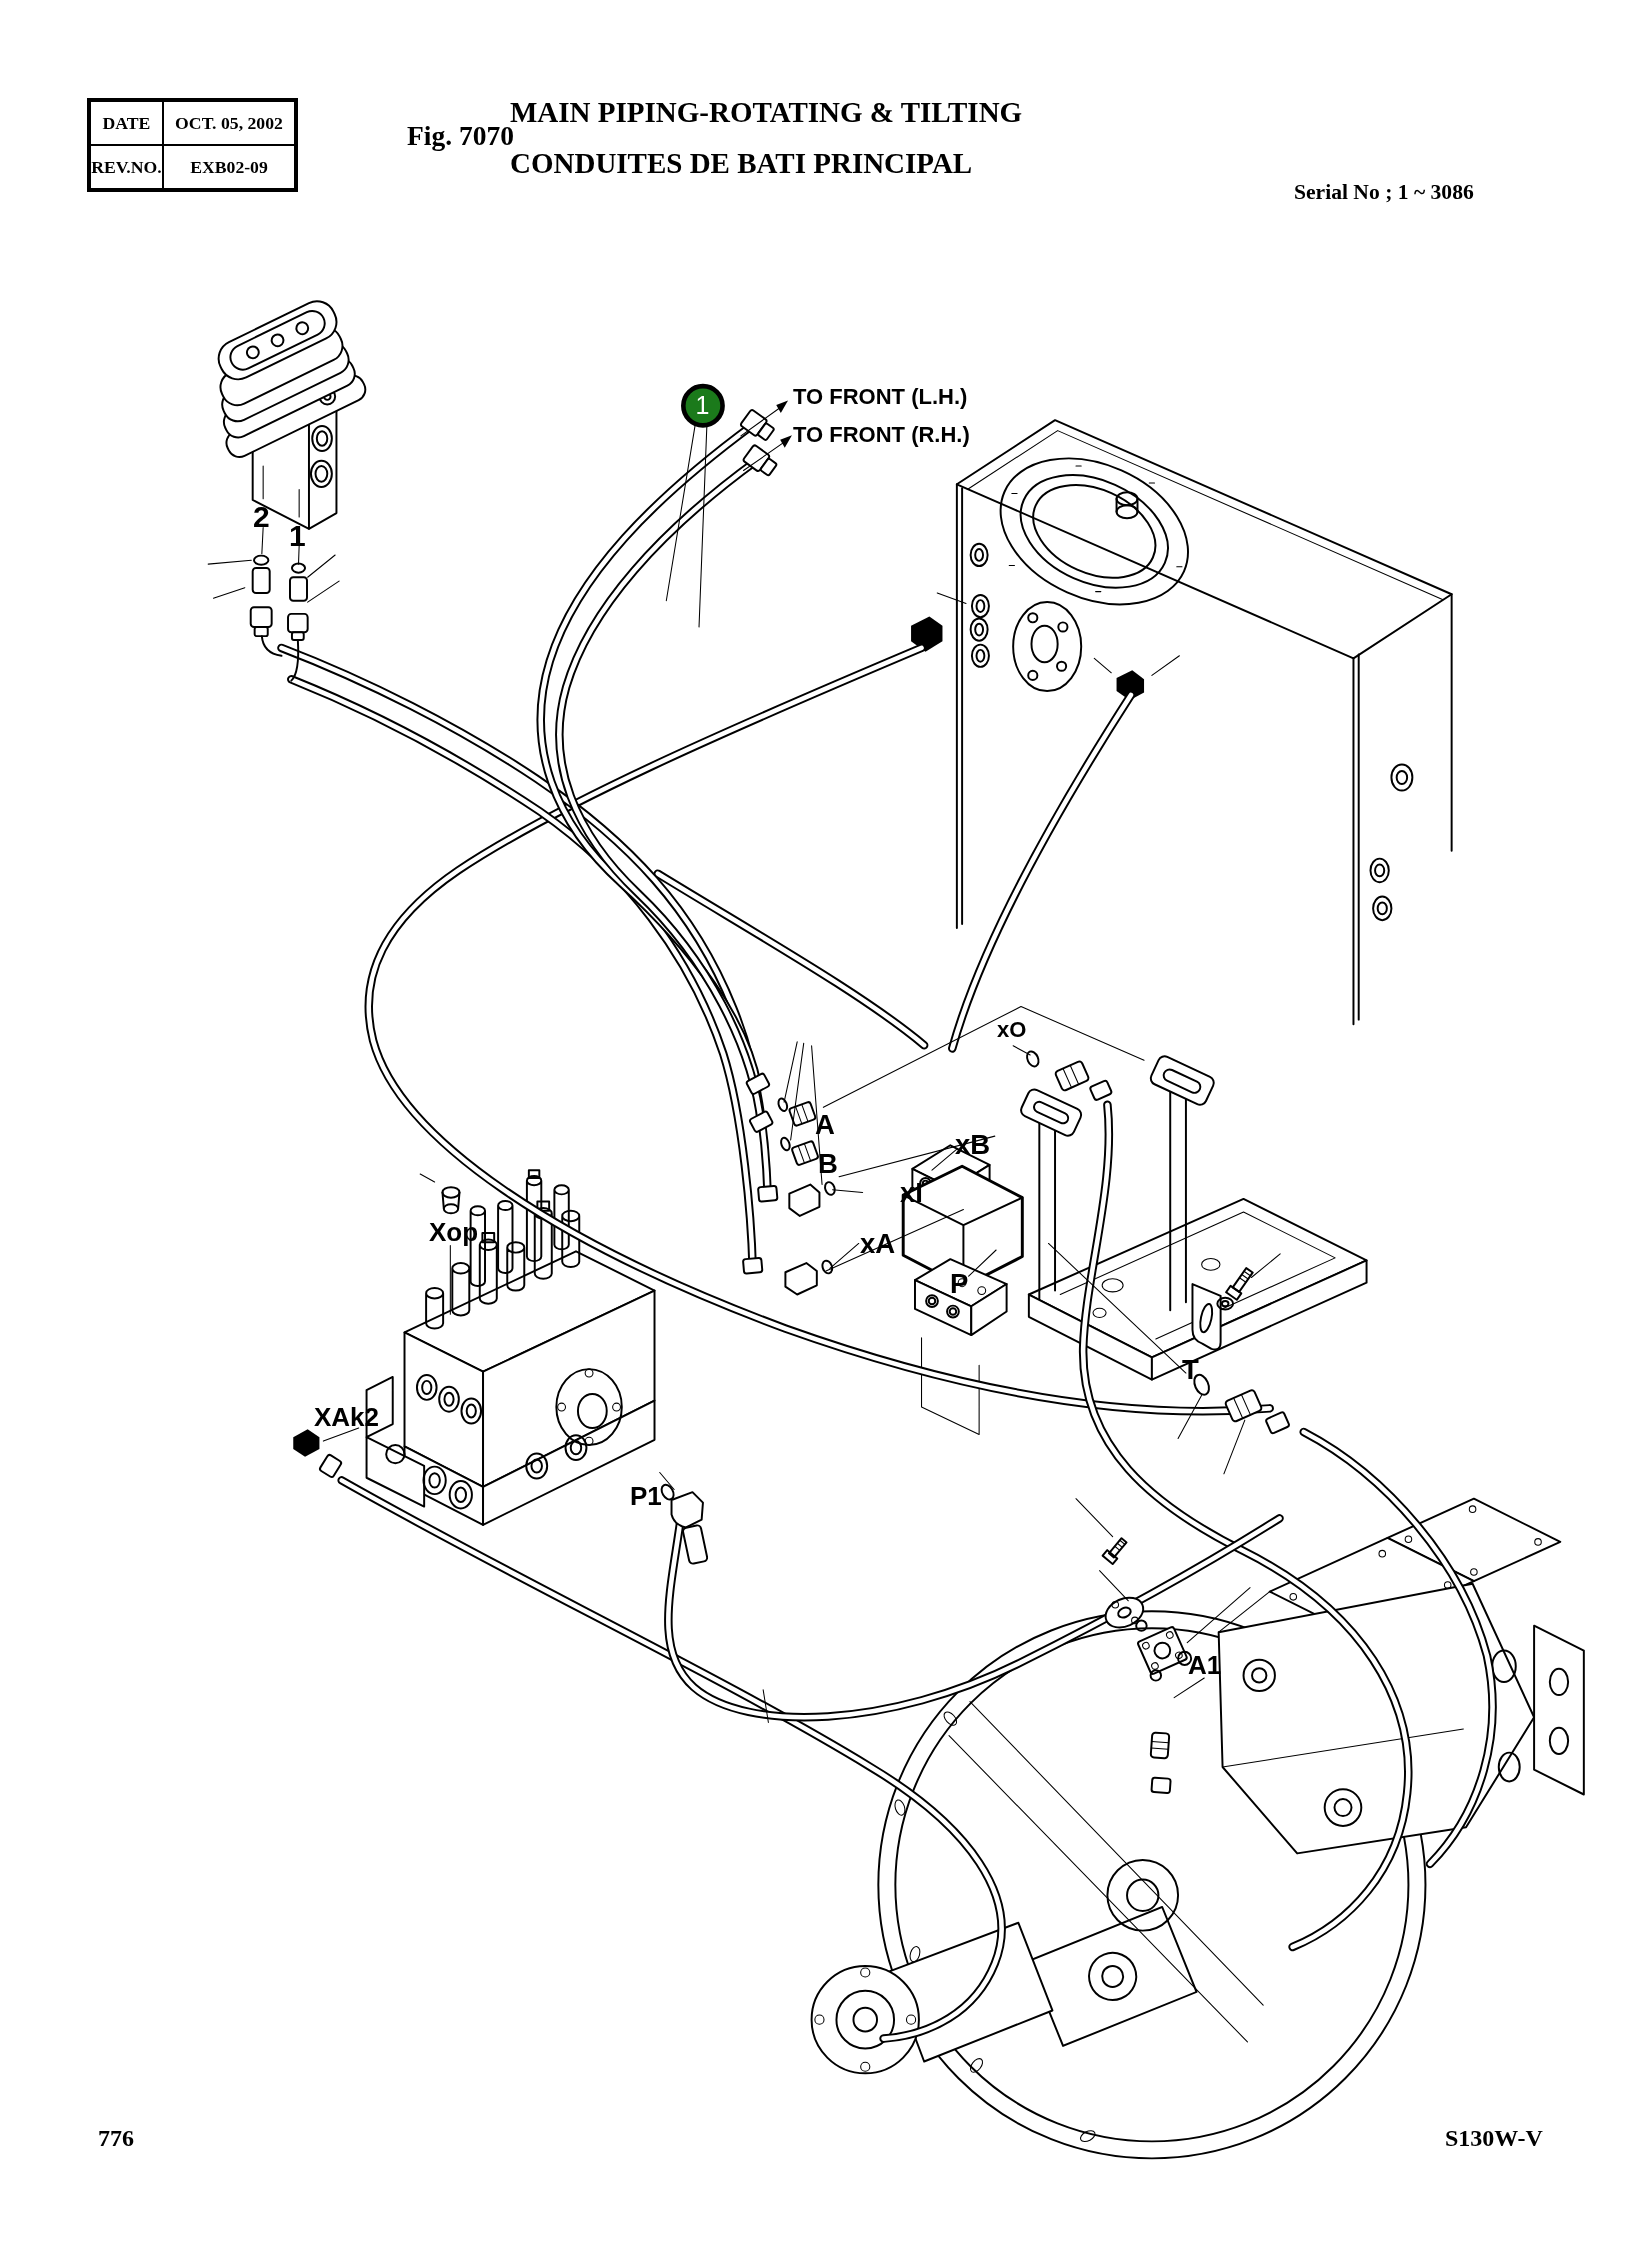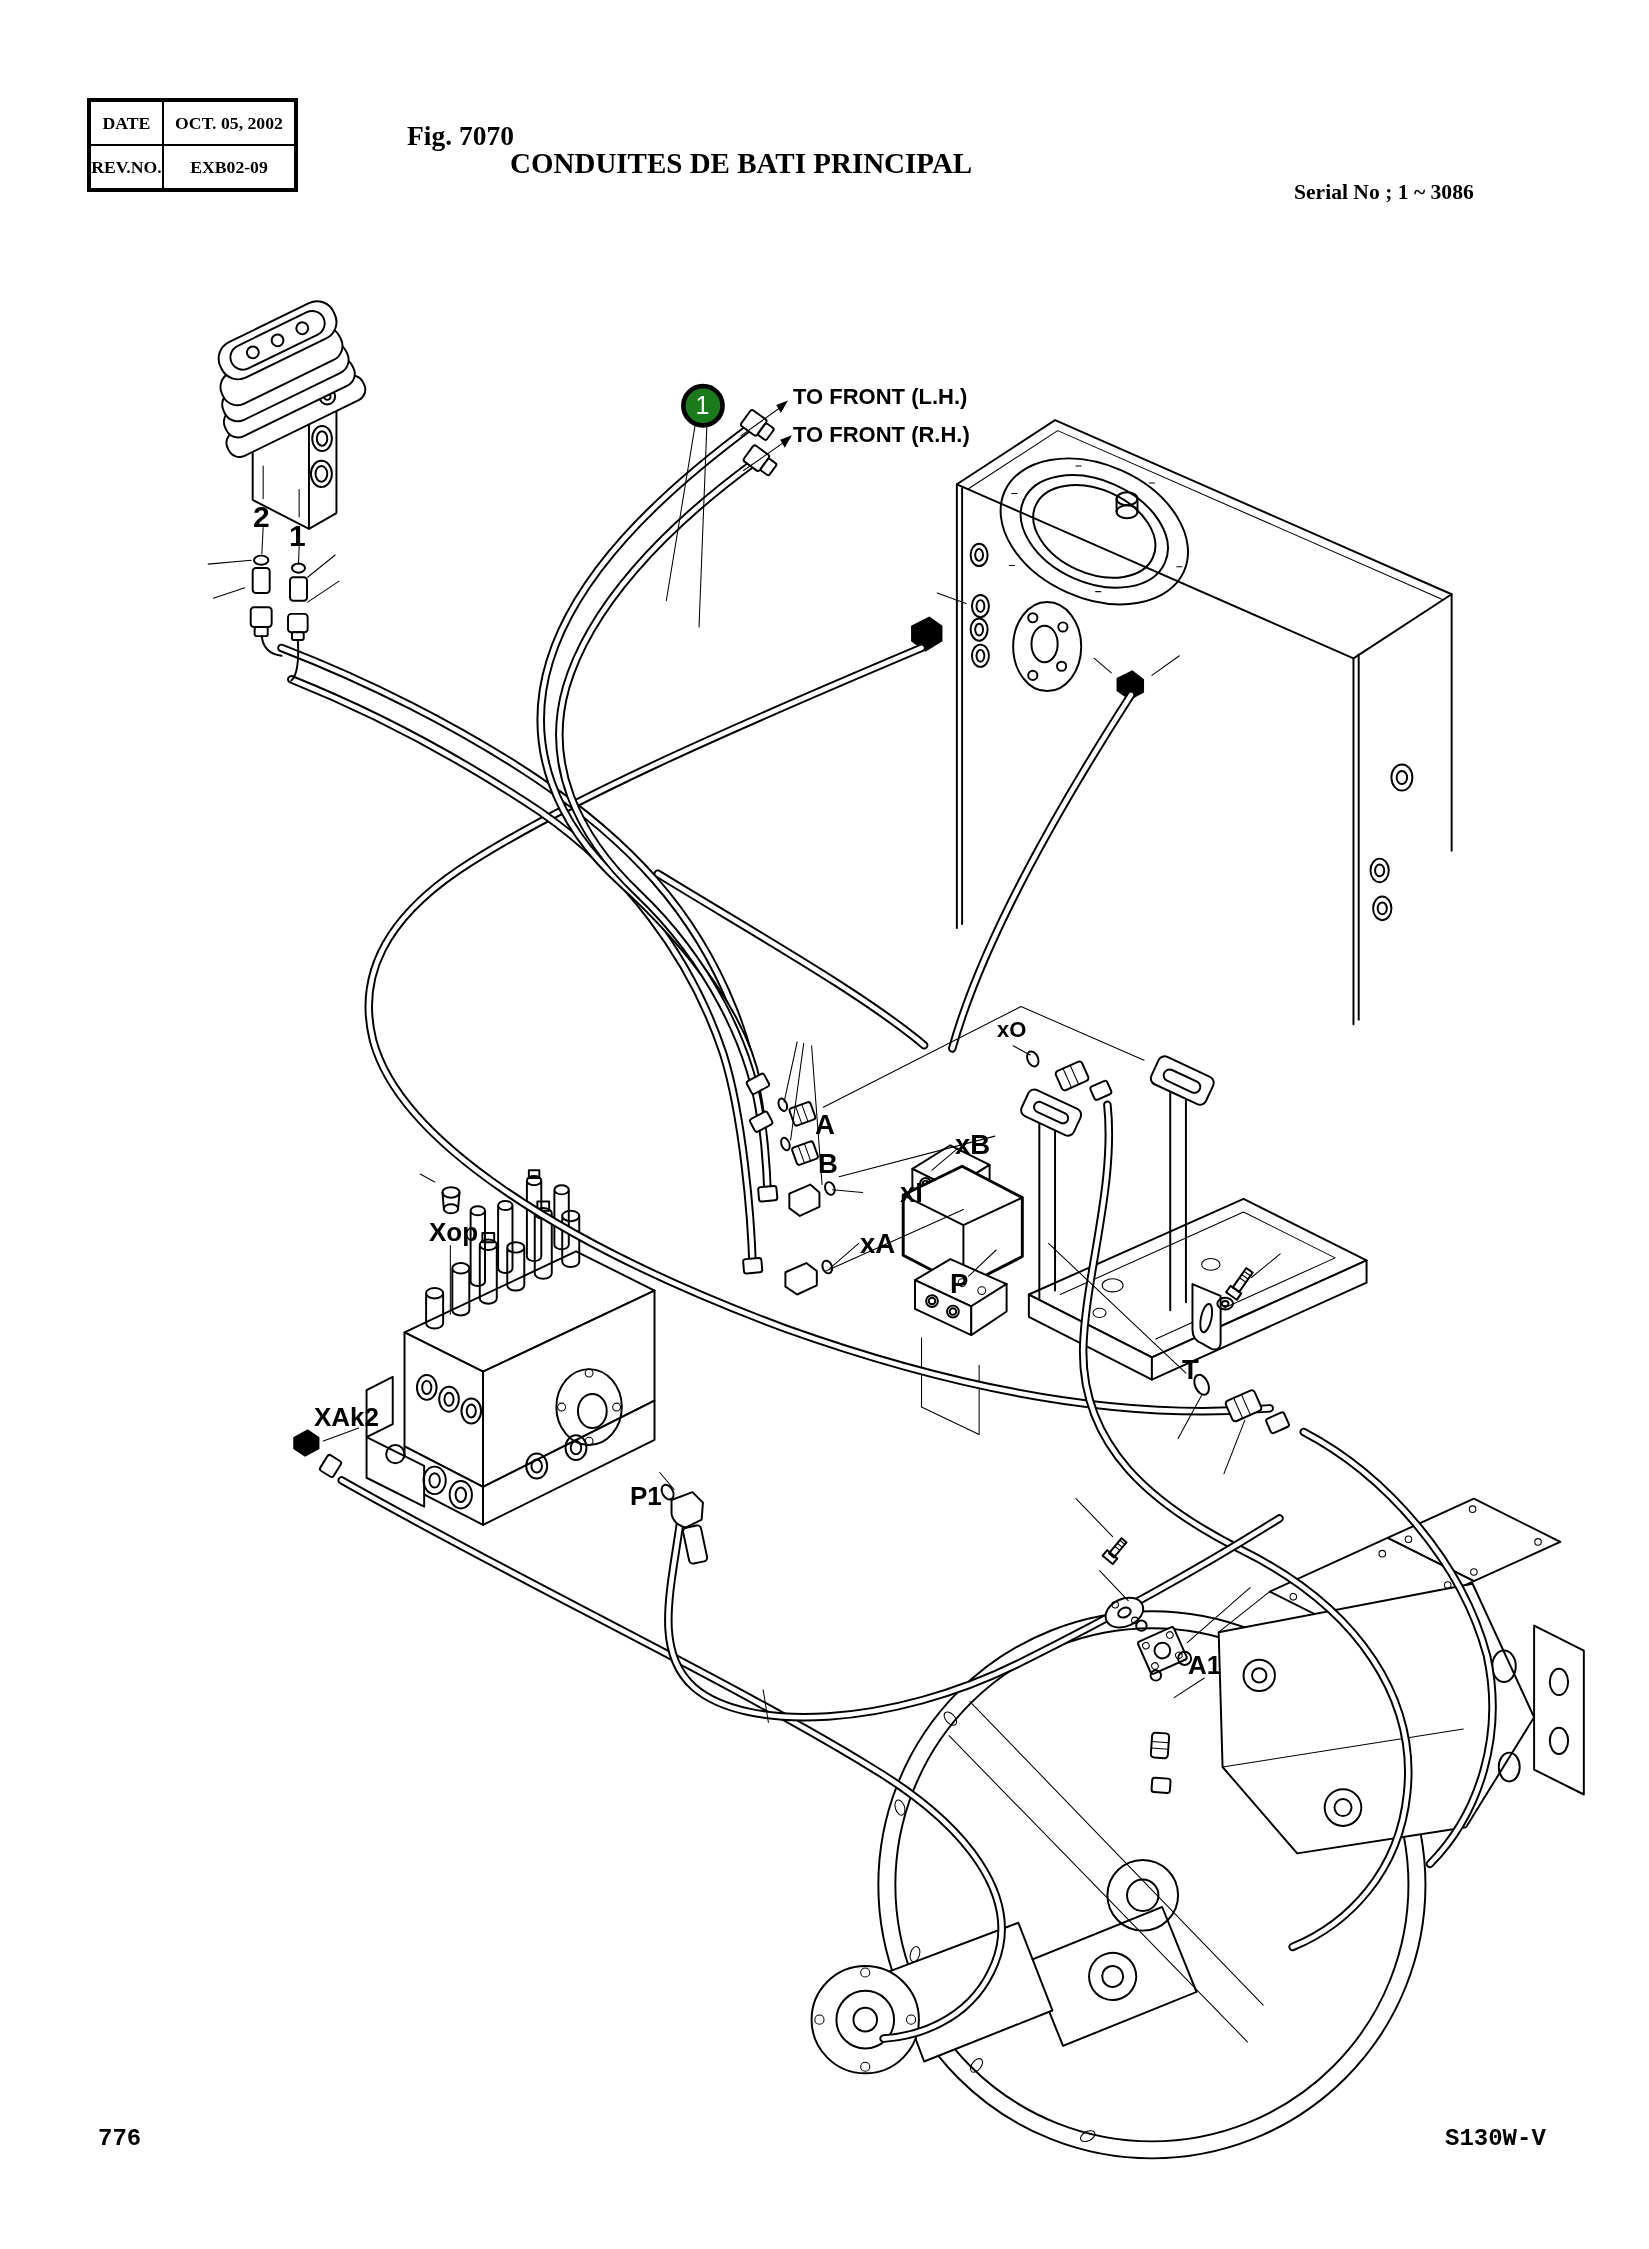--- a/index.html
+++ b/index.html
@@ -9,21 +9,21 @@
   .ln{fill:none;stroke:#000;stroke-width:3;stroke-linecap:round;stroke-linejoin:round;}
   .thin{stroke-width:1.6;}
   .face{fill:#fff;stroke:#000;stroke-width:3;stroke-linejoin:round;}
   .facethk{fill:#fff;stroke:#000;stroke-width:4.5;stroke-linejoin:round;}
   .blk{fill:#000;stroke:none;}
   .ho{fill:none;stroke:#000;stroke-width:13;stroke-linecap:round;}
   .hi{fill:none;stroke:#fff;stroke-width:7;stroke-linecap:round;}
   .lbl{position:absolute;color:#000;white-space:nowrap;line-height:1.05;}
   .serifb{font-family:"Liberation Serif",serif;font-weight:bold;}
   .sans{font-family:"Liberation Sans",sans-serif;font-weight:700;}
-  .sansb{font-family:Liberation Mono, monospace;font-weight:bold;}
+  .sansb{font-family:Liberation Serif, serif;font-weight:bold;}
   .revtable{position:absolute;left:87px;top:98px;width:211px;height:94px;border:3.3px solid #000;
             box-sizing:border-box;display:grid;grid-template-columns:73px 1fr;grid-template-rows:1fr 1fr;}
   .revtable .cell{border:1.3px solid #000;display:flex;align-items:center;justify-content:center;
             font-family:"Liberation Serif",serif;font-weight:bold;font-size:17.7px;}
   .marker-num{position:absolute;left:683px;top:391px;width:39px;text-align:center;color:#fff;
             font-size:25px;font-family:"Liberation Sans",sans-serif;}
 </style>
 </head>
 <body>
 
@@ -439,20 +439,21 @@
   </g>
 </svg>
 
 <div class="revtable">
   <div class="cell">DATE</div>
   <div class="cell">OCT. 05, 2002</div>
   <div class="cell">REV.NO.</div>
   <div class="cell">EXB02-09</div>
 </div>
 <div class="lbl serifb" style="left:407px;top:122px;font-size:27.5px">Fig. 7070</div>
+<div class="lbl serifb" style="left:510px;top:97px;font-size:29px">MAIN PIPING-ROTATING &amp; TILTING</div>
 <div class="lbl serifb" style="left:510px;top:148px;font-size:29px">CONDUITES DE BATI PRINCIPAL</div>
 <div class="lbl serifb" style="left:1294px;top:181px;font-size:21.6px">Serial No ; 1 ~ 3086</div>
 
 <div class="marker-num">1</div>
 <div class="lbl sans" style="left:793px;top:385px;font-size:22px">TO FRONT (L.H.)</div>
 <div class="lbl sans" style="left:793px;top:423px;font-size:22px">TO FRONT (R.H.)</div>
 <div class="lbl sans" style="left:253px;top:501px;font-size:30px">2</div>
 <div class="lbl sans" style="left:289px;top:520px;font-size:30px">1</div>
 <div class="lbl sans" style="left:815px;top:1111px;font-size:27.5px">A</div>
 <div class="lbl sans" style="left:818px;top:1150px;font-size:27.5px">B</div>

